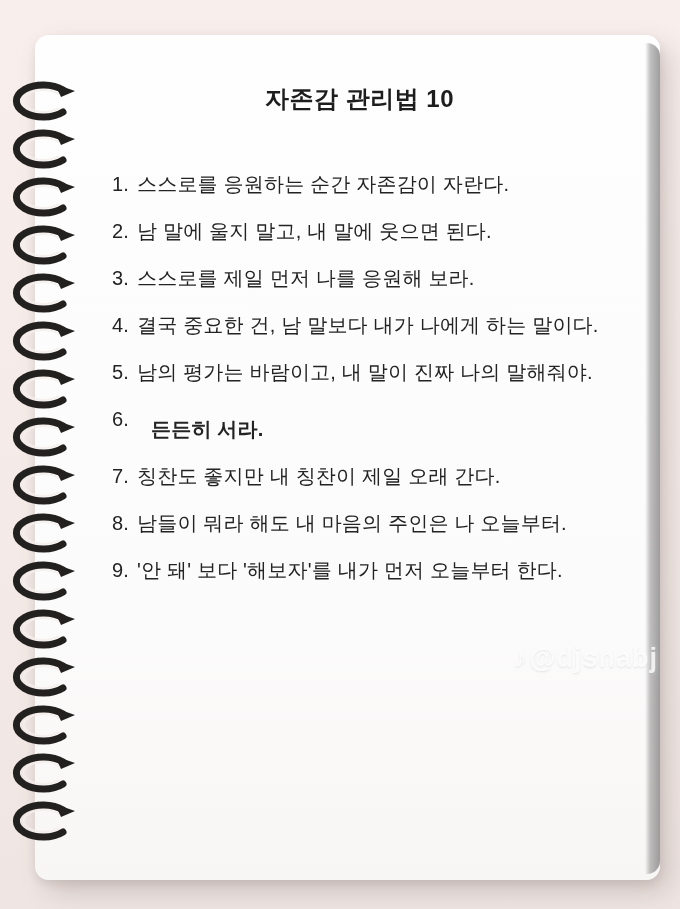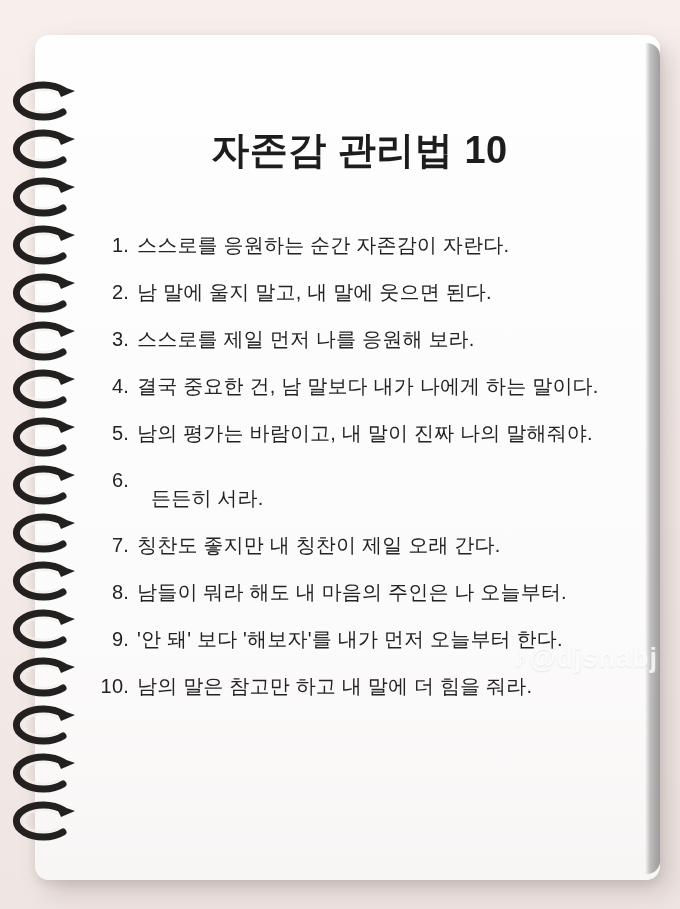--- a/index.html
+++ b/index.html
@@ -34,24 +34,24 @@
     background: linear-gradient(90deg, rgba(80,78,78,0) 0%, rgba(80,78,78,0.35) 35%, rgba(80,78,78,0.55) 100%);
     border-radius: 0 13px 13px 0;
   }
   .content {
     position: relative;
     padding: 0 36px 0 60px;
     color: #242424;
   }
   .title {
     margin: 0;
-    padding-top: 90px;
+    padding-top: 48px;
     padding-bottom: 56px;
     text-align: center;
-    font-size: 38px;
+    font-size: 24px;
     font-weight: 700;
     letter-spacing: 0.5px;
     color: #1d1d1d;
   }
   .list { }
   .item {
     display: flex;
     align-items: flex-start;
     margin-bottom: 21px;
     font-size: 20px;
@@ -62,22 +62,23 @@
   }
   .item .num {
     flex: none;
     width: 34px;
     text-align: right;
     margin-right: 8px;
   }
   .item .txt { flex: 1; }
   .txt .line2 {
     display: block;
-    margin-top: 18px;
+    margin-top: 10px;
     padding-left: 14px;
+    font-weight: bold;
   }
   
   .spiral {
     position: absolute;
     left: 0;
     top: 78px;
     width: 84px;
     height: 772px;
     z-index: 2;
   }
@@ -150,24 +151,20 @@
         <div class="item">
           <span class="num">8.</span>
           <span class="txt">남들이 뭐라 해도 내 마음의 주인은 나 오늘부터.</span>
         </div>
 
         <div class="item">
           <span class="num">9.</span>
           <span class="txt">'안 돼' 보다 '해보자'를 내가 먼저 오늘부터 한다.</span>
         </div>
 
-        <div class="item">
-          <span class="num">10.</span>
-          <span class="txt">남의 말은 참고만 하고 내 말에 더 힘을 줘라.</span>
-        </div>
 
       </div>
     </div>
 
     <div class="watermark">
       <span class="wm-icon">♪</span><span>@djsnabj</span>
     </div>
   </div>
 
   <svg class="spiral" viewBox="0 0 84 772" xmlns="http://www.w3.org/2000/svg" aria-hidden="true">

